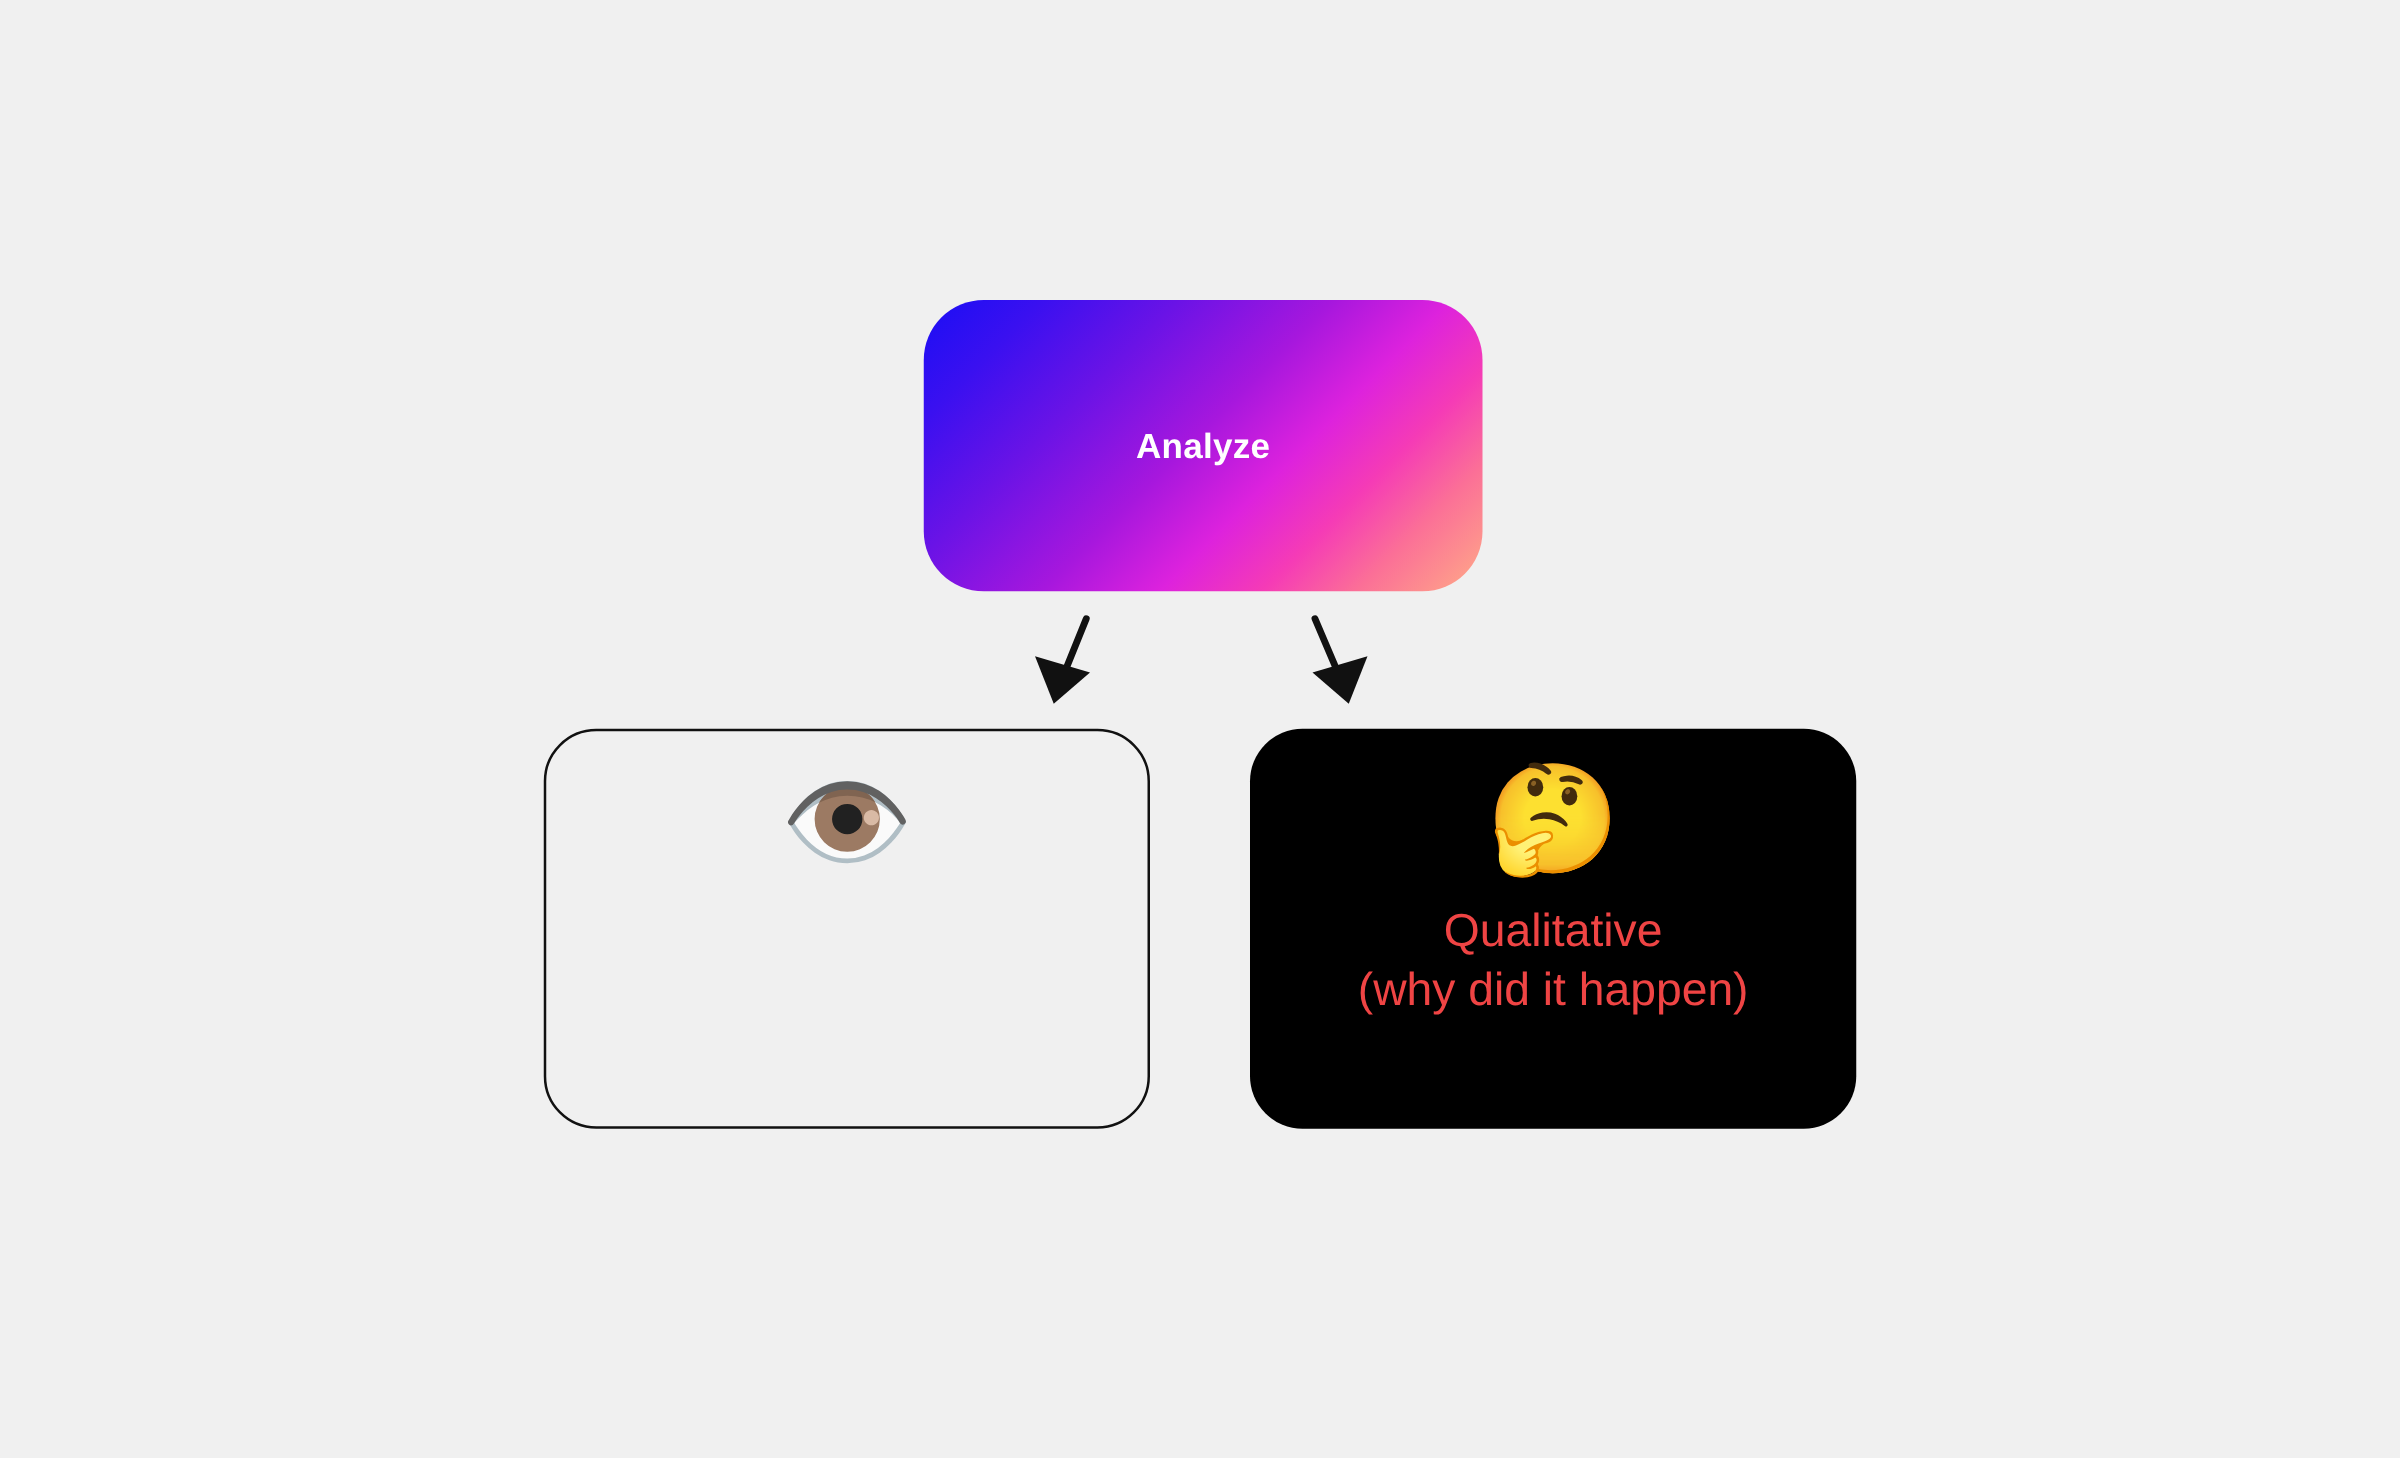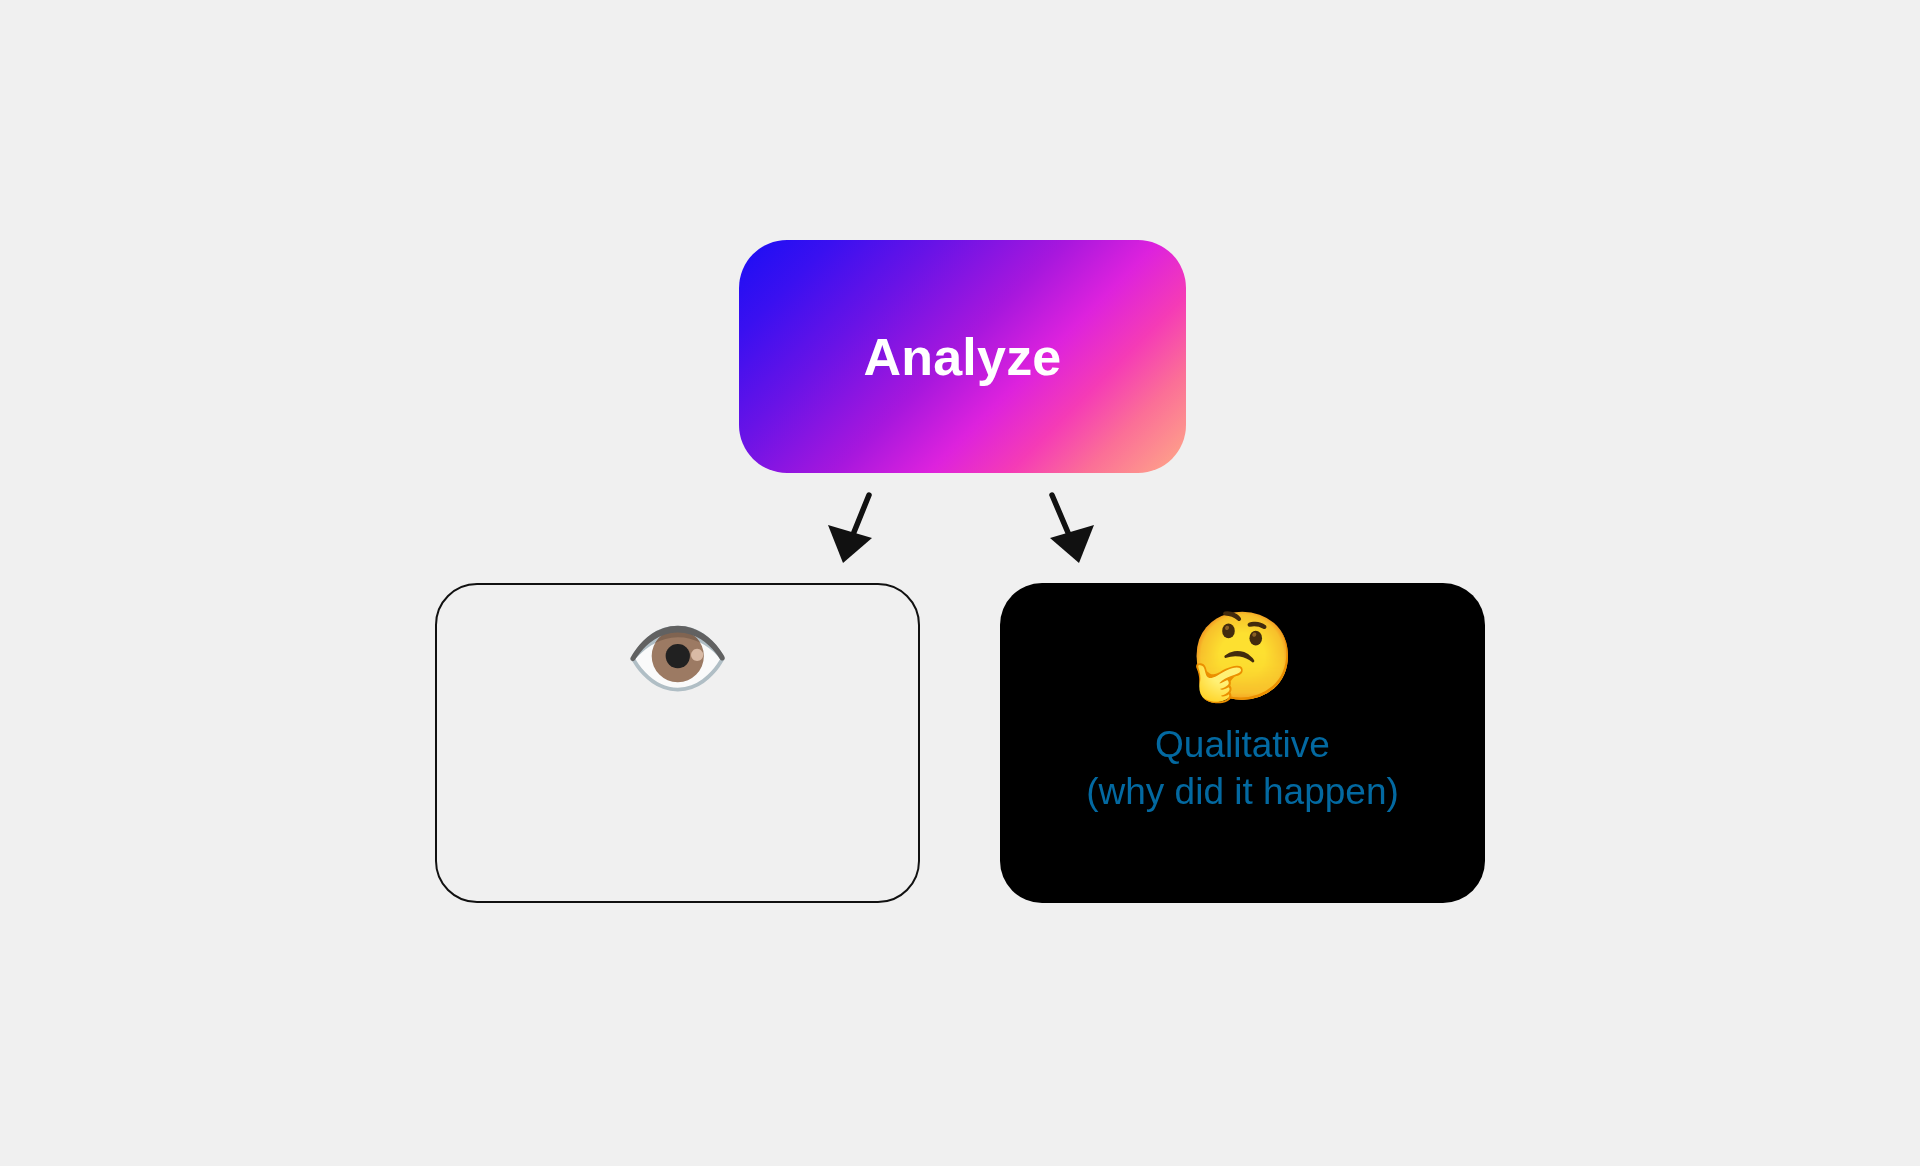--- a/index.html
+++ b/index.html
@@ -38,21 +38,21 @@
         #f53bb6 74%,
         #fb6f97 85%,
         #ffab87 100%);
     display: flex;
     align-items: center;
     justify-content: center;
     box-sizing: border-box;
   }
   .node-analyze-label {
     color: #ffffff;
-    font-size: 52px;
+    font-size: 28px;
     font-weight: bold;
     letter-spacing: 0.2px;
     line-height: 1;
     user-select: none;
     text-align: center;
   }
 
   
   .arrows-layer {
     position: absolute;
@@ -101,21 +101,21 @@
     margin-top: 22px;
     text-align: center;
     font-size: 37px;
     line-height: 1.28;
     font-weight: normal;
     white-space: pre-line;
     user-select: none;
   }
 
   .card-quantitative .card-text { color: #1c1c1c; }
-  .card-qualitative  .card-text { color: #0369a1; }
+  .card-qualitative  .card-text { color: #ef4444; }
 </style>
 </head>
 <body>
 
 <div id="canvas">
 
   <div class="node-analyze">
     <span class="node-analyze-label">Analyze</span>
   </div>
 

